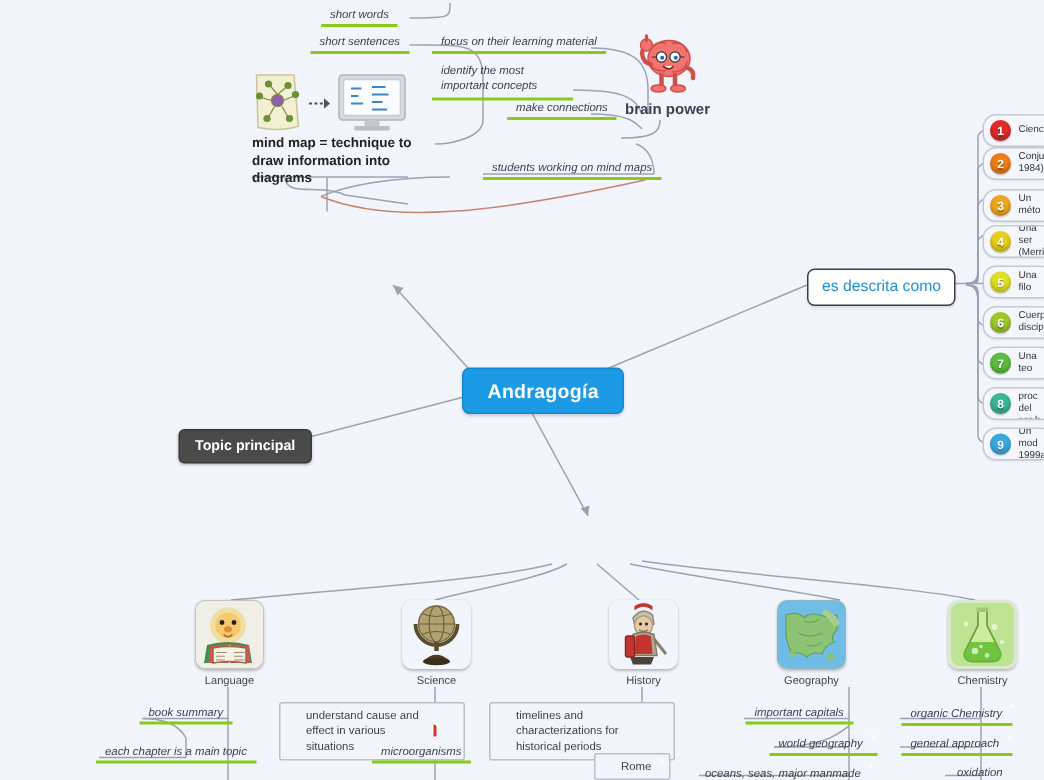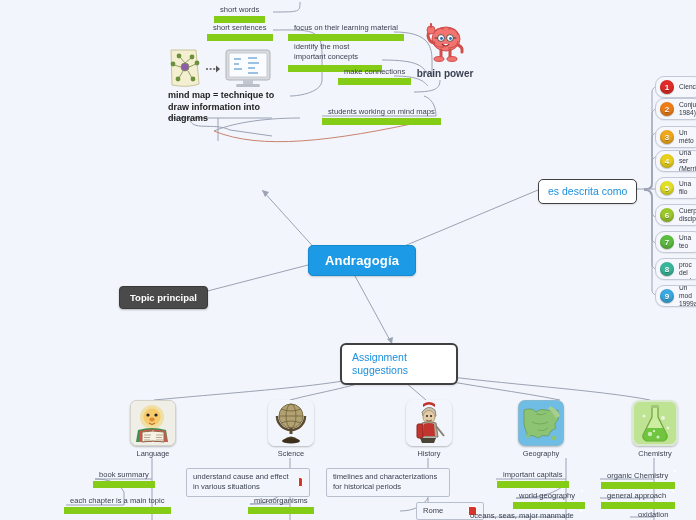--- a/index.html
+++ b/index.html
@@ -32,24 +32,24 @@
     background:#4a4a4a;border:1px solid #3a3a3a;border-radius:4px;
     color:#ffffff;font-weight:bold;font-size:9.5px;padding:5px 10px;
     box-shadow:0 1px 2px rgba(0,0,0,.25);
   }
   
   .leaf{
     font-size:7.6px;color:#3c4252;white-space:nowrap;
     padding:1px 6px 2px 6px;
   }
   .leaf.wrap{white-space:normal;line-height:1.35;}
-  .underline{border-bottom:7px solid #84cc16;}
+  .underline{border-bottom:2px solid #84cc16;font-style:italic;}
   .leafbox{
     background:#f2f5fb;border:1px solid #b9c0cd;border-radius:2px;
-    font-size:7.6px;color:#3c4252;padding:3px 6px;line-height:1.35;
+    font-size:7.6px;color:#3c4252;padding:3px 17px;line-height:1.35;
   }
   
   .picnode{text-align:center;}
   .picnode .cap{font-size:7.4px;color:#3c4252;margin-top:3px;}
   .picnode .bigcap{font-size:9px;font-weight:bold;color:#222;line-height:1.3;text-align:left;}
   .thumb{
     width:46px;height:46px;border-radius:7px;display:block;margin:0 auto;
     box-shadow:0 1px 2px rgba(0,0,0,.25);
   }
   
@@ -231,21 +231,20 @@
     <div class="cap" style="font-weight:bold;font-size:10px;margin-top:2px;">brain power</div>
   </div>
 
 
   <div class="node central" style="left:308px;top:245px;">Andragogía</div>
 
   <div class="node darkbox" style="left:119px;top:286px;">Topic principal</div>
 
   <div class="node bluebox thin" style="left:538px;top:179px;">es descrita como</div>
 
-  <div class="node bluebox" style="left:340px;top:343px;width:118px;">Assignment suggestions</div>
 
   <div id="numlist">
       <div class="numitem" style="left: 655px; top: 76px; width: 48px;">
         <div class="badge" style="background: rgb(224, 43, 40);">1</div>
         <div class="numtext">Ciencia</div>
       </div>
       <div class="numitem" style="left: 655px; top: 98px; width: 48px;">
         <div class="badge" style="background: rgb(239, 125, 24);">2</div>
         <div class="numtext">Conjunt
 1984)</div>
@@ -373,21 +372,21 @@
   <div class="node leaf underline" style="left:93px;top:469px;">book summary</div>
   <div class="node leaf underline" style="left:64px;top:495px;">each chapter is a main topic</div>
 
   <div class="node leafbox rowflex" style="left:186px;top:468px;width:124px;">
     <span>understand cause and effect in various situations</span>
     <span class="pdficon"></span>
   </div>
   <div class="node leaf underline" style="left:248px;top:495px;">microorganisms</div>
 
   <div class="node leafbox" style="left:326px;top:468px;width:124px;">timelines and characterizations for historical periods</div>
-  <div class="node leafbox rowflex" style="left:396px;top:502px;width:68px;margin-left:20px;">
+  <div class="node leafbox rowflex" style="left:396px;top:502px;width:51px;">
     <span>Rome</span>
     <span class="pdficon"></span>
   </div>
 
   <div class="node leaf underline" style="left:497px;top:469px;">important capitals</div>
   <div class="node leaf underline rowflex" style="left:513px;top:489px;width:72px;">
     <span>world geography</span>
     <span class="pdficon"></span>
   </div>
   <div class="node leaf underline rowflex" style="left:464px;top:509px;width:122px;">

